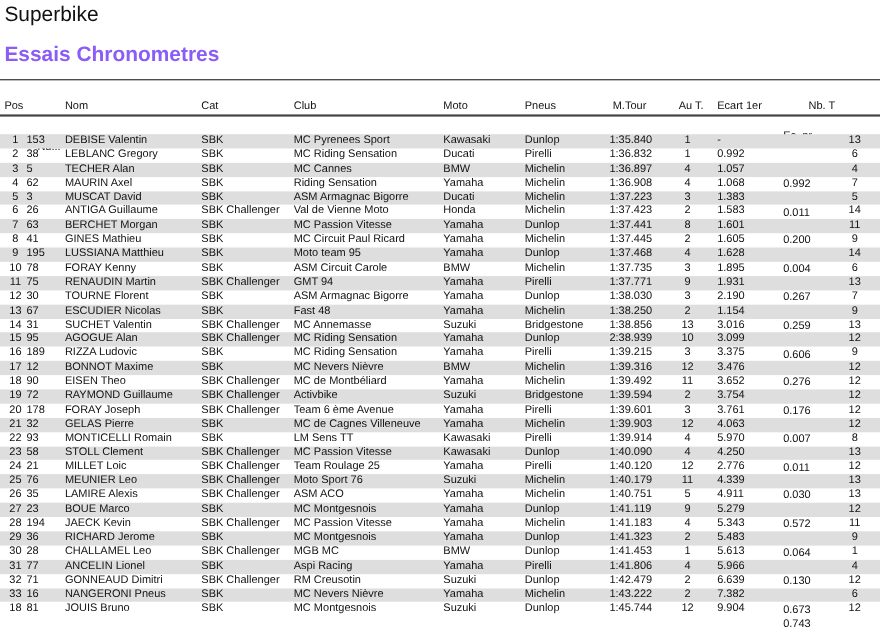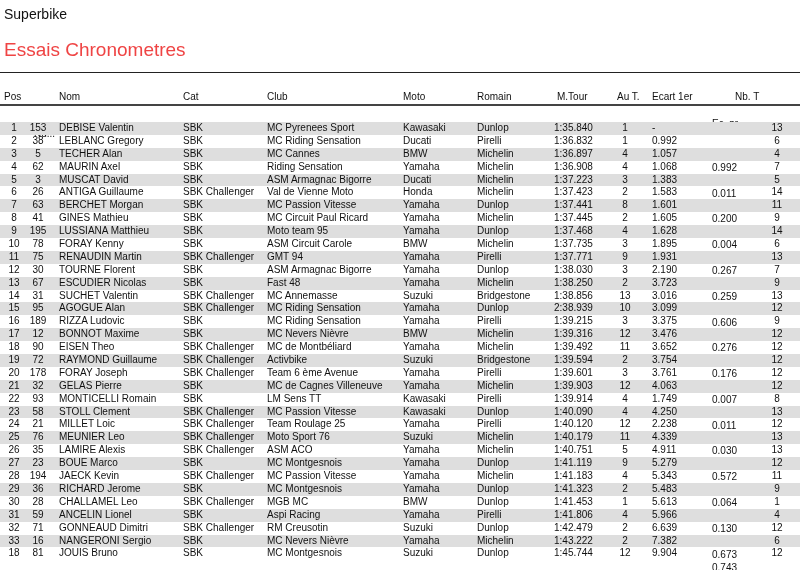--- a/index.html
+++ b/index.html
@@ -1,28 +1,28 @@
 <!DOCTYPE html>
 <html><head>
 <meta charset="utf-8">
 <style>
   html, body { margin: 0; padding: 0; background: #ffffff; }
   body { width: 800px; height: 570px; position: relative; overflow: hidden;
          font-family: "Liberation Sans", sans-serif; color: #111; }
-  .title1 { position: absolute; left: 4px; top: 2px; font-size: 14px; line-height: 24px; color: #111; }
-  .title2 { position: absolute; left: 4px; top: 38px; font-size: 19px; line-height: 24px; color: #ef4444; }
+  .title1 { position: absolute; left: 4px; top: 2px; font-size: 19px; line-height: 24px; color: #111; }
+  .title2 { position: absolute; left: 4px; top: 38px; font-size: 19px; line-height: 24px; color: #8b5cf6; font-weight: bold; }
   .topline { position: absolute; left: 0; right: 0; top: 72px; height: 1px; background: #222; }
   .header { position: absolute; left: 0; right: 0; top: 90px; height: 14px; font-size: 10px; line-height: 14px; }
   .headline { position: absolute; left: 0; right: 0; top: 104px; height: 2px; background: #444; }
   .header span, .row span { position: absolute; white-space: nowrap; }
   .rows { position: absolute; left: 0; right: 0; top: 122px; }
   .row { position: relative; height: 12.9px; font-size: 10px; line-height: 12.9px; }
   .row.alt { background: #dedede; }
   .c-pos { left: 0; width: 28px; text-align: center; }
-  .c-num { left: 24px; width: 28px; text-align: center; }
+  .c-num { left: 24px; width: 28px; text-align: left; }
   .c-nom { left: 59px; text-align: right; }
   .c-cat { left: 183px; }
   .c-club { left: 267px; }
   .c-moto { left: 403px; }
   .c-pneus { left: 477px; }
   .c-mtour { left: 554px; }
   .c-aut { left: 612px; width: 26px; text-align: center; }
   .c-ecart { left: 652px; }
   .c-ecpr { left: 712px; margin-top: 27px; }
   .c-nbt { left: 762px; width: 30px; text-align: center; }
@@ -39,21 +39,21 @@
 <div class="title2">Essais Chronometres</div>
 <div class="topline"></div>
 
 <div class="header">
   <span class="c-pos">Pos</span>
   <span class="c-num">Nu...</span>
   <span class="c-nom">Nom</span>
   <span class="c-cat">Cat</span>
   <span class="c-club">Club</span>
   <span class="c-moto">Moto</span>
-  <span class="c-pneus">Romain</span>
+  <span class="c-pneus">Pneus</span>
   <span class="c-mtour">M.Tour</span>
   <span class="c-aut">Au T.</span>
   <span class="c-ecart">Ecart 1er</span>
   <span class="c-ecpr">Ec. pr.</span>
   <span class="c-nbt">Nb. T</span>
 </div>
 <div class="headline"></div>
 
 <div class="rows" id="rows">
     <div class="row alt">
@@ -227,21 +227,21 @@
     <div class="row alt">
       <span class="c-pos">13</span>
       <span class="c-num">67</span>
       <span class="c-nom">ESCUDIER Nicolas</span>
       <span class="c-cat">SBK</span>
       <span class="c-club">Fast 48</span>
       <span class="c-moto">Yamaha</span>
       <span class="c-pneus">Michelin</span>
       <span class="c-mtour">1:38.250</span>
       <span class="c-aut">2</span>
-      <span class="c-ecart">3.723</span>
+      <span class="c-ecart">1.154</span>
       <span class="c-ecpr">0.220</span>
       <span class="c-nbt">9</span>
     </div>
     <div class="row">
       <span class="c-pos">14</span>
       <span class="c-num">31</span>
       <span class="c-nom">SUCHET Valentin</span>
       <span class="c-cat">SBK Challenger</span>
       <span class="c-club">MC Annemasse</span>
       <span class="c-moto">Suzuki</span>
@@ -353,21 +353,21 @@
     <div class="row">
       <span class="c-pos">22</span>
       <span class="c-num">93</span>
       <span class="c-nom">MONTICELLI Romain</span>
       <span class="c-cat">SBK</span>
       <span class="c-club">LM Sens TT</span>
       <span class="c-moto">Kawasaki</span>
       <span class="c-pneus">Pirelli</span>
       <span class="c-mtour">1:39.914</span>
       <span class="c-aut">4</span>
-      <span class="c-ecart">1.749</span>
+      <span class="c-ecart">5.970</span>
       <span class="c-ecpr">0.011</span>
       <span class="c-nbt">8</span>
     </div>
     <div class="row alt">
       <span class="c-pos">23</span>
       <span class="c-num">58</span>
       <span class="c-nom">STOLL Clement</span>
       <span class="c-cat">SBK Challenger</span>
       <span class="c-club">MC Passion Vitesse</span>
       <span class="c-moto">Kawasaki</span>
@@ -381,21 +381,21 @@
     <div class="row">
       <span class="c-pos">24</span>
       <span class="c-num">21</span>
       <span class="c-nom">MILLET Loic</span>
       <span class="c-cat">SBK Challenger</span>
       <span class="c-club">Team Roulage 25</span>
       <span class="c-moto">Yamaha</span>
       <span class="c-pneus">Pirelli</span>
       <span class="c-mtour">1:40.120</span>
       <span class="c-aut">12</span>
-      <span class="c-ecart">2.238</span>
+      <span class="c-ecart">2.776</span>
       <span class="c-ecpr">0.030</span>
       <span class="c-nbt">12</span>
     </div>
     <div class="row alt">
       <span class="c-pos">25</span>
       <span class="c-num">76</span>
       <span class="c-nom">MEUNIER Leo</span>
       <span class="c-cat">SBK Challenger</span>
       <span class="c-club">Moto Sport 76</span>
       <span class="c-moto">Suzuki</span>
@@ -471,21 +471,21 @@
       <span class="c-moto">BMW</span>
       <span class="c-pneus">Dunlop</span>
       <span class="c-mtour">1:41.453</span>
       <span class="c-aut">1</span>
       <span class="c-ecart">5.613</span>
       <span class="c-ecpr">0.130</span>
       <span class="c-nbt">1</span>
     </div>
     <div class="row alt">
       <span class="c-pos">31</span>
-      <span class="c-num">59</span>
+      <span class="c-num">77</span>
       <span class="c-nom">ANCELIN Lionel</span>
       <span class="c-cat">SBK</span>
       <span class="c-club">Aspi Racing</span>
       <span class="c-moto">Yamaha</span>
       <span class="c-pneus">Pirelli</span>
       <span class="c-mtour">1:41.806</span>
       <span class="c-aut">4</span>
       <span class="c-ecart">5.966</span>
       <span class="c-ecpr">0.353</span>
       <span class="c-nbt">4</span>
@@ -500,21 +500,21 @@
       <span class="c-pneus">Dunlop</span>
       <span class="c-mtour">1:42.479</span>
       <span class="c-aut">2</span>
       <span class="c-ecart">6.639</span>
       <span class="c-ecpr">0.673</span>
       <span class="c-nbt">12</span>
     </div>
     <div class="row alt">
       <span class="c-pos">33</span>
       <span class="c-num">16</span>
-      <span class="c-nom">NANGERONI Sergio</span>
+      <span class="c-nom">NANGERONI Pneus</span>
       <span class="c-cat">SBK</span>
       <span class="c-club">MC Nevers Nièvre</span>
       <span class="c-moto">Yamaha</span>
       <span class="c-pneus">Michelin</span>
       <span class="c-mtour">1:43.222</span>
       <span class="c-aut">2</span>
       <span class="c-ecart">7.382</span>
       <span class="c-ecpr">0.743</span>
       <span class="c-nbt">6</span>
     </div>

